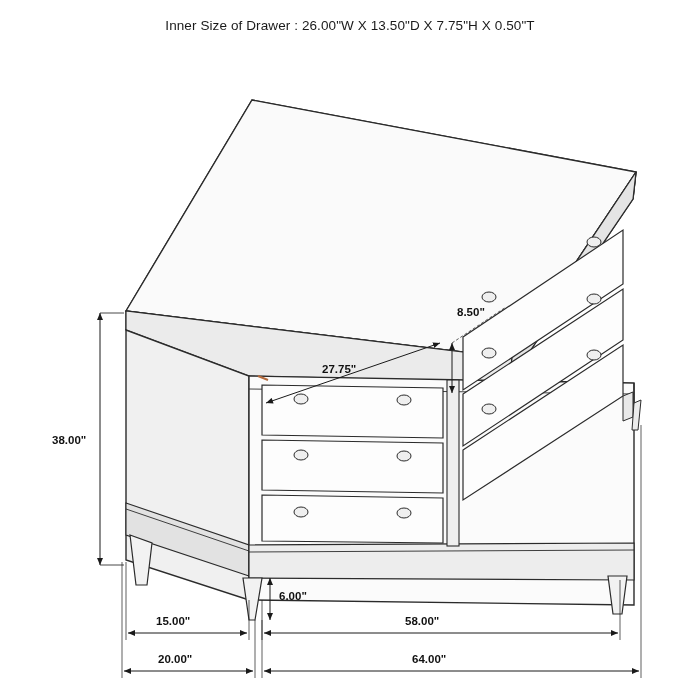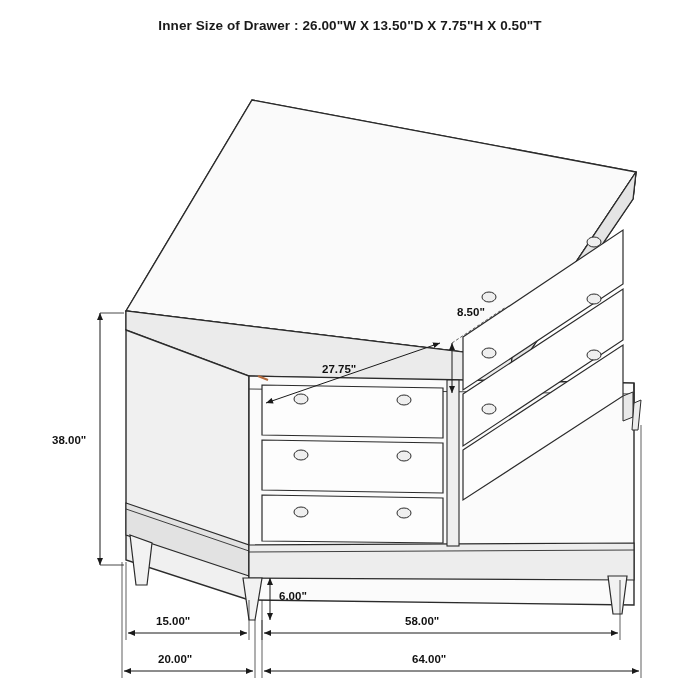--- a/index.html
+++ b/index.html
@@ -20,21 +20,21 @@
     width: 700px;
     height: 700px;
   }
   .title {
     position: absolute;
     top: 18px;
     left: 0;
     width: 700px;
     text-align: center;
     font-size: 13.5px;
-    font-weight: bold;
+    font-weight: normal;
     letter-spacing: 0.1px;
     color: #1a1a1a;
   }
   svg.diagram {
     position: absolute;
     top: 0;
     left: 0;
     width: 700px;
     height: 700px;
   }

